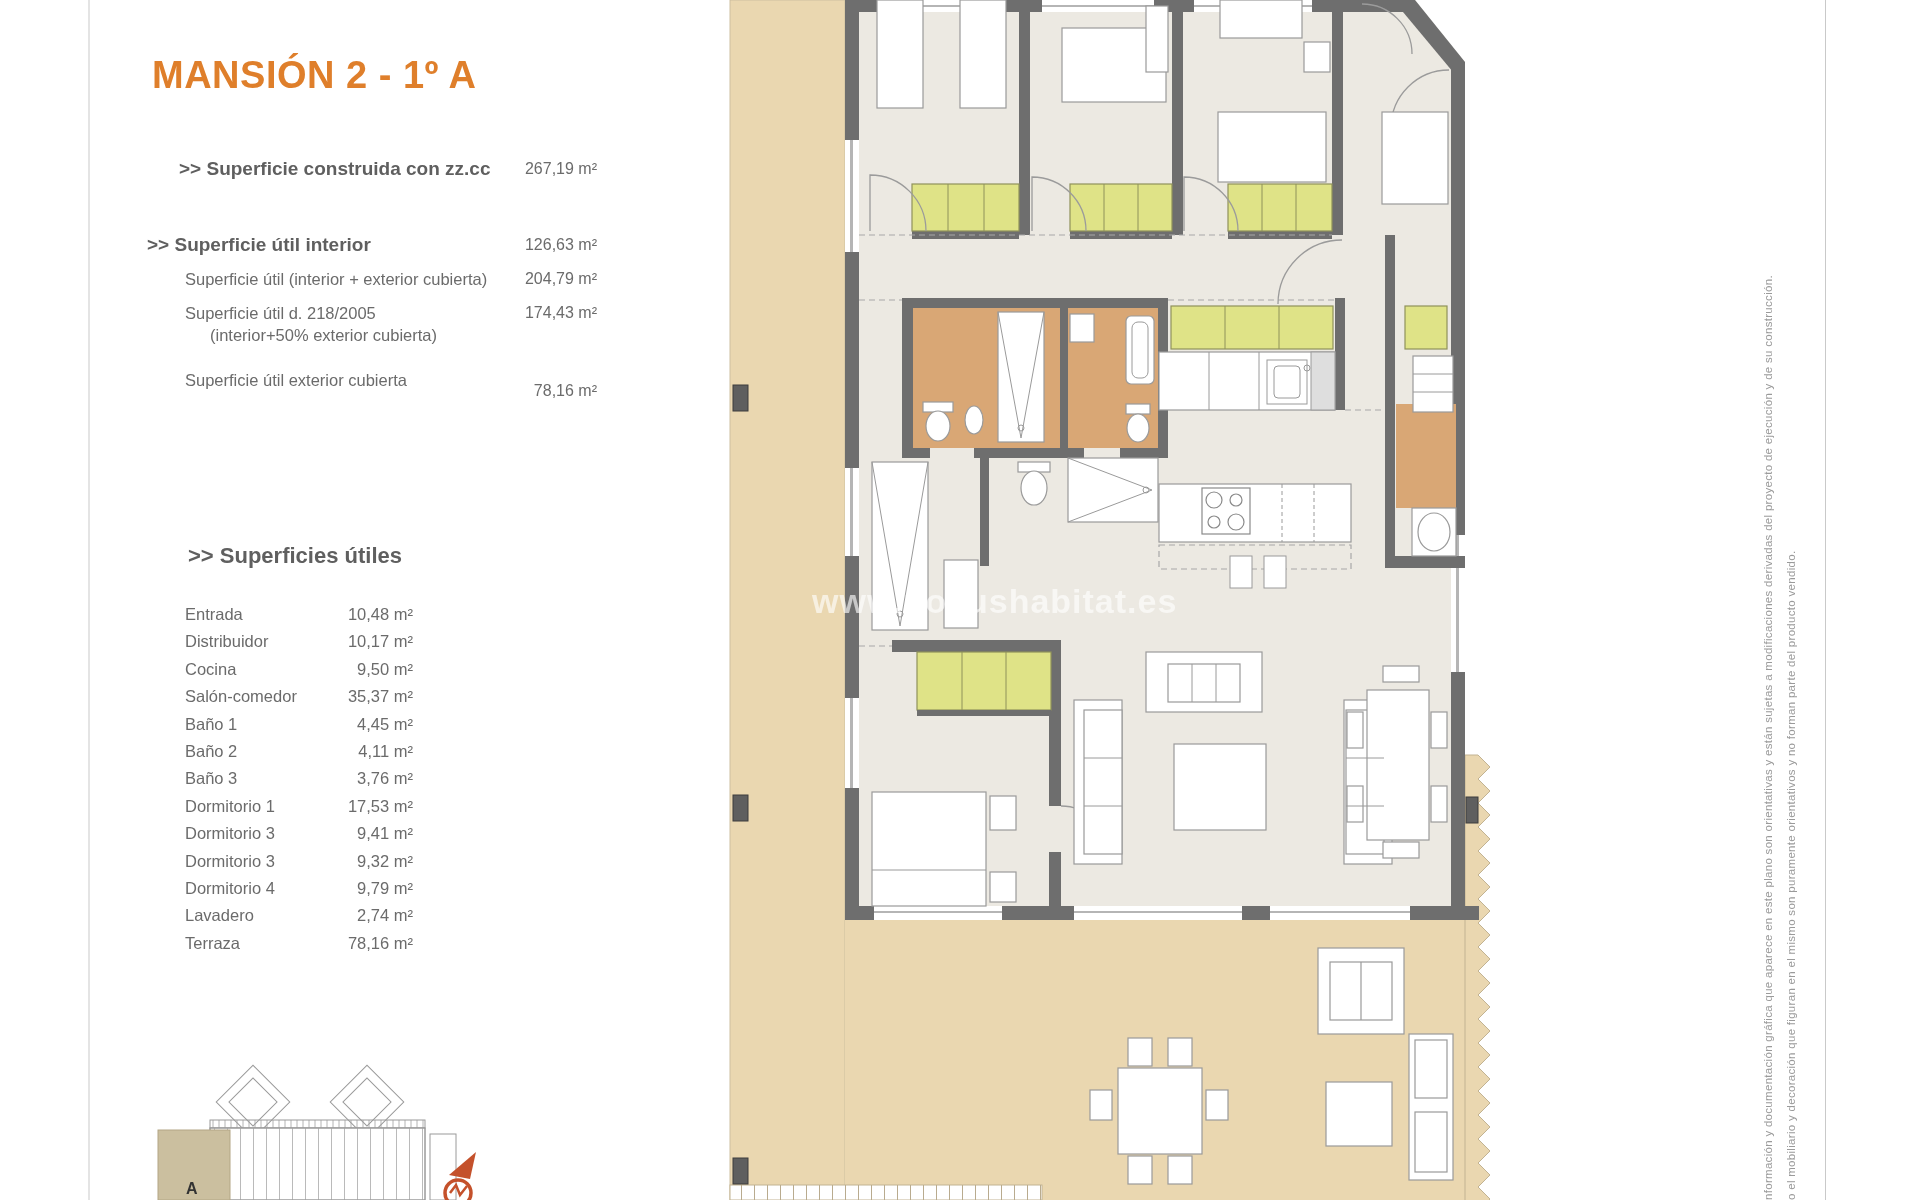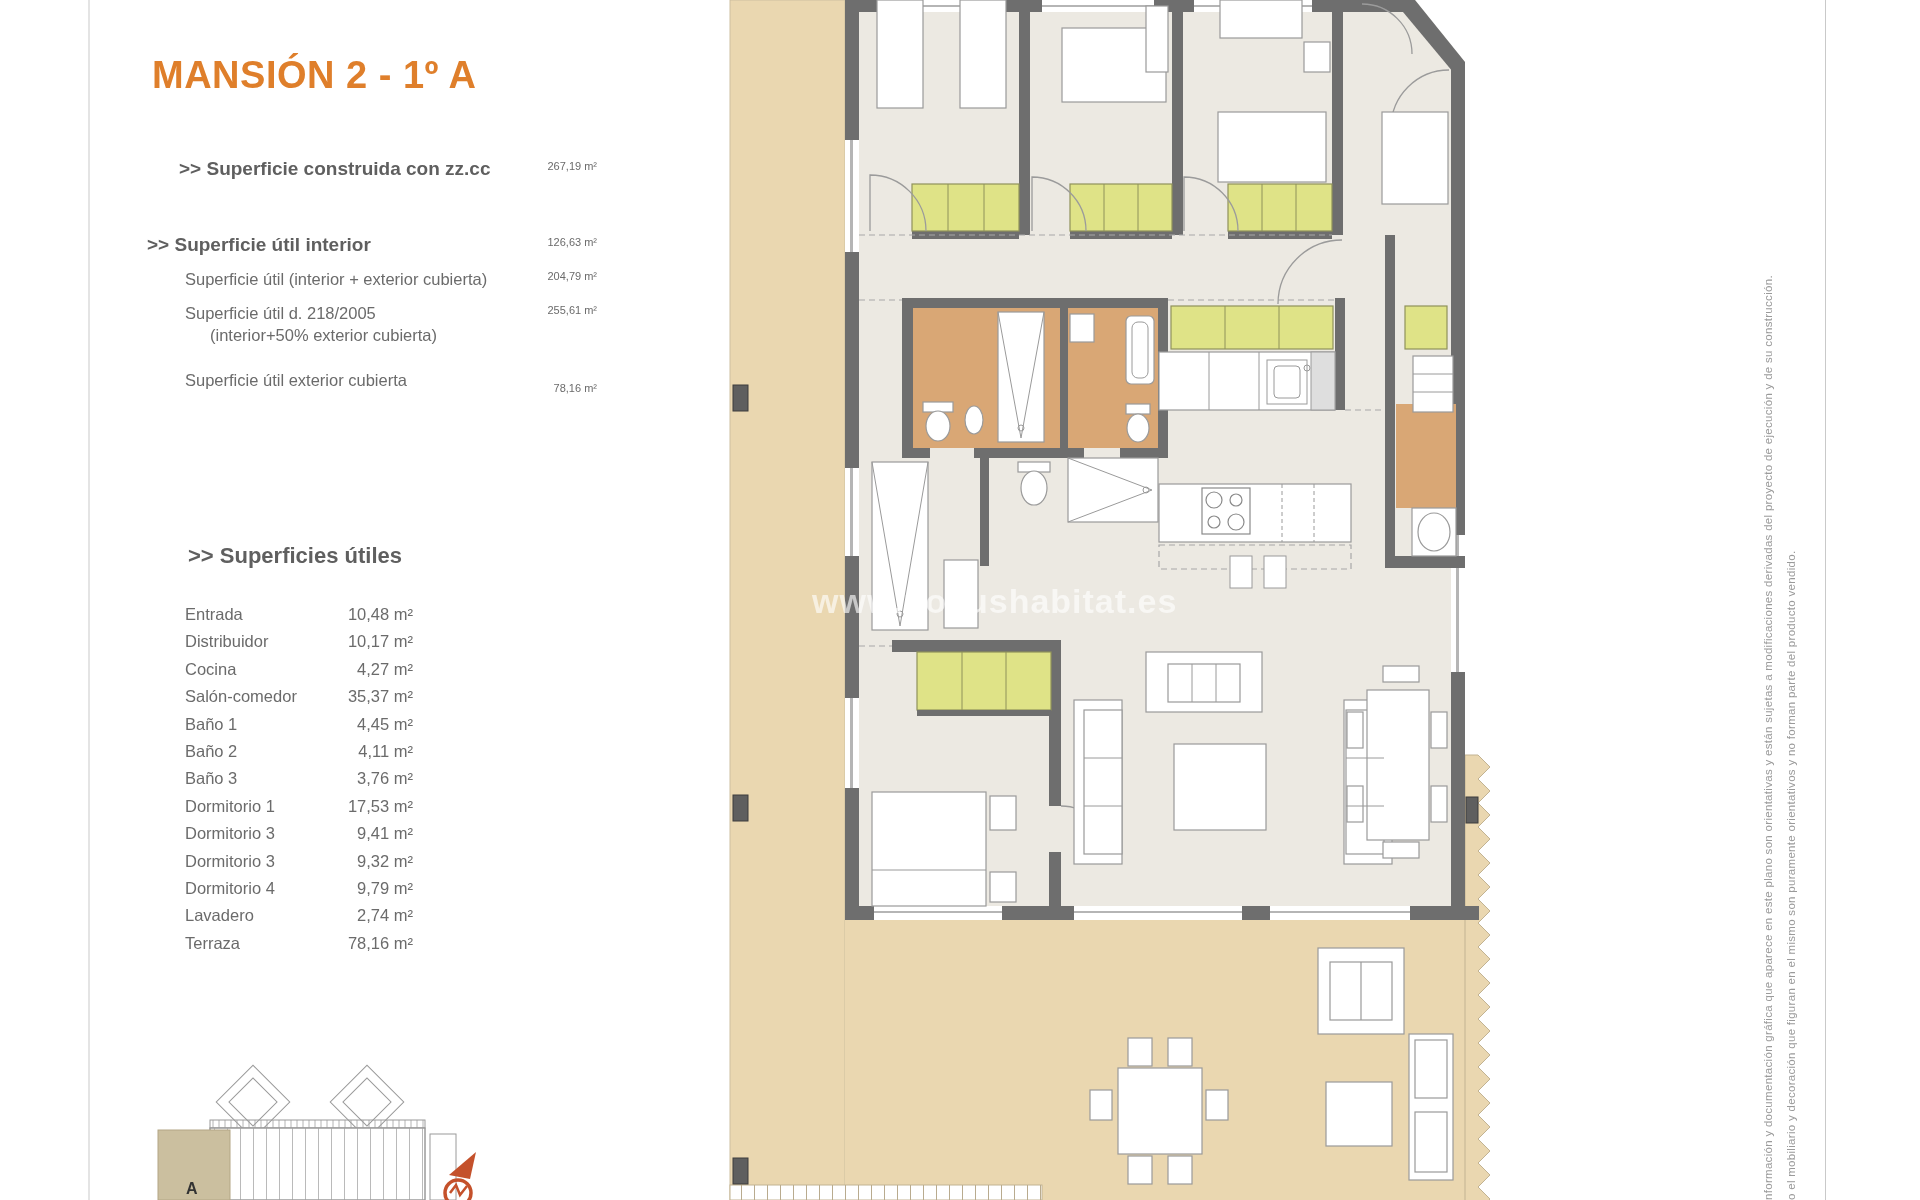--- a/index.html
+++ b/index.html
@@ -6,21 +6,21 @@
   body{width:1920px;height:1200px;position:relative;overflow:hidden;
        font-family:"Liberation Sans", sans-serif;color:#6b6b6b;}
   .abs{position:absolute;}
   
   .left-rule{left:88px;top:0;width:2px;height:1200px;background:#e4e4e4;}
   .right-rule{left:1825px;top:0;width:1px;height:1200px;background:#c9c9c9;}
   
   .title{left:152px;top:42px;font-size:38px;font-weight:bold;color:#df7f2b;letter-spacing:.5px;margin-top:12px;}
   .srow-label{font-size:19px;font-weight:bold;color:#5f5f5f;}
   .srow-sub{font-size:16.5px;color:#6b6b6b;}
-  .sval{font-size:11px;color:#6b6b6b;text-align:right;width:130px;}
+  .sval{font-size:16px;color:#6b6b6b;text-align:right;width:130px;}
   .lab-b0{left:147px;top:158px;margin-left:32px;}
   .val-0{left:467px;top:160px;}
   .lab-b1{left:147px;top:234px;}
   .val-1{left:467px;top:236px;}
   .lab-2{left:185px;top:270px;}
   .val-2{left:467px;top:270px;}
   .lab-3{left:185px;top:304px;}
   .lab-3b{left:210px;top:326px;}
   .val-3{left:467px;top:304px;}
   .lab-4{left:185px;top:371px;text-align:center;}
@@ -50,39 +50,39 @@
 <div class="abs sval val-0">267,19 m²</div>
 
 <div class="abs srow-label lab-b1">&gt;&gt; Superficie útil interior</div>
 <div class="abs sval val-1">126,63 m²</div>
 
 <div class="abs srow-sub lab-2">Superficie útil (interior + exterior cubierta)</div>
 <div class="abs sval val-2">204,79 m²</div>
 
 <div class="abs srow-sub lab-3">Superficie útil  d. 218/2005</div>
 <div class="abs srow-sub lab-3b">(interior+50% exterior cubierta)</div>
-<div class="abs sval val-3">255,61 m²</div>
+<div class="abs sval val-3">174,43 m²</div>
 
 <div class="abs srow-sub lab-4">Superficie útil exterior cubierta</div>
 <div class="abs sval val-4">78,16 m²</div>
 
 <div class="abs rooms-head">&gt;&gt; Superficies útiles</div>
 
 <div class="abs rooms-table">
   <div class="trow">
       <span class="tlbl">Entrada</span>
       <span class="tval">10,48 m²</span>
     </div>
   <div class="trow">
       <span class="tlbl">Distribuidor</span>
       <span class="tval">10,17 m²</span>
     </div>
   <div class="trow">
       <span class="tlbl">Cocina</span>
-      <span class="tval">4,27 m²</span>
+      <span class="tval">9,50 m²</span>
     </div>
   <div class="trow">
       <span class="tlbl">Salón-comedor</span>
       <span class="tval">35,37 m²</span>
     </div>
   <div class="trow">
       <span class="tlbl">Baño 1</span>
       <span class="tval">4,45 m²</span>
     </div>
   <div class="trow">

